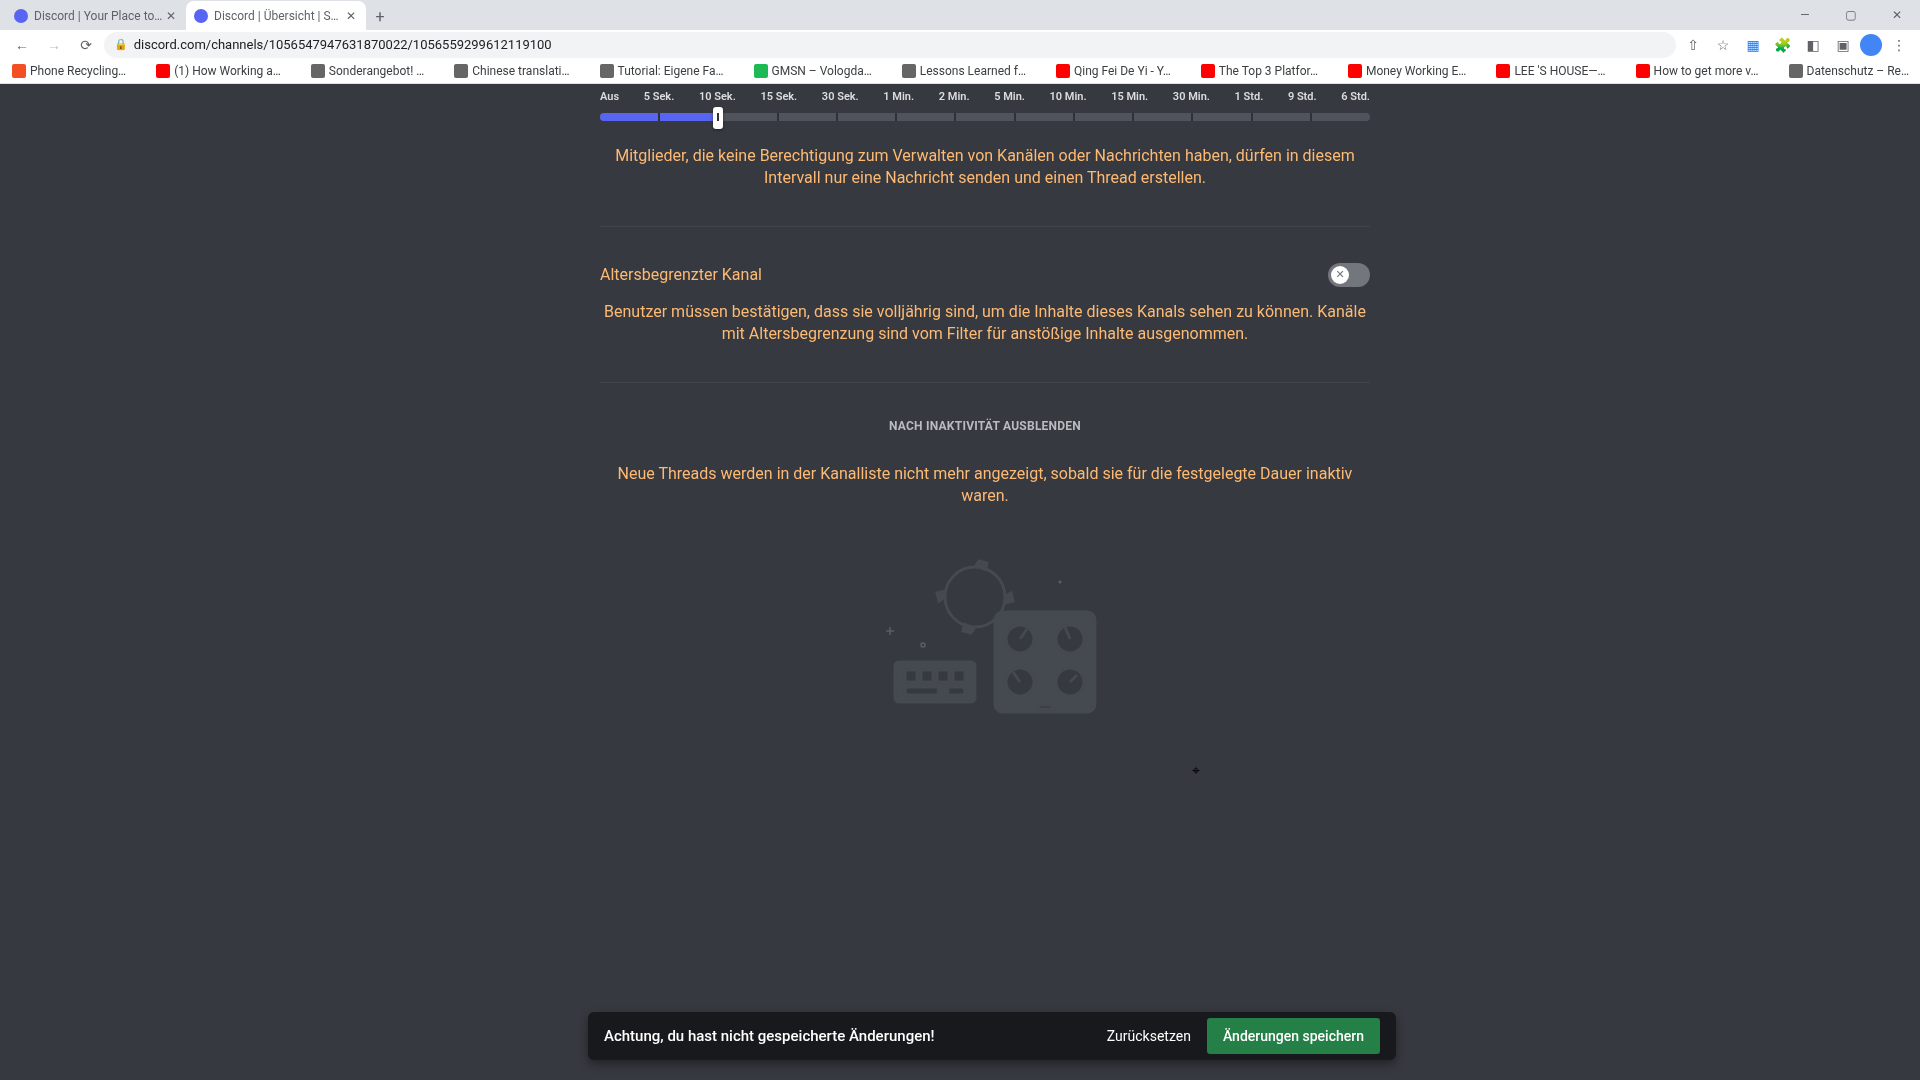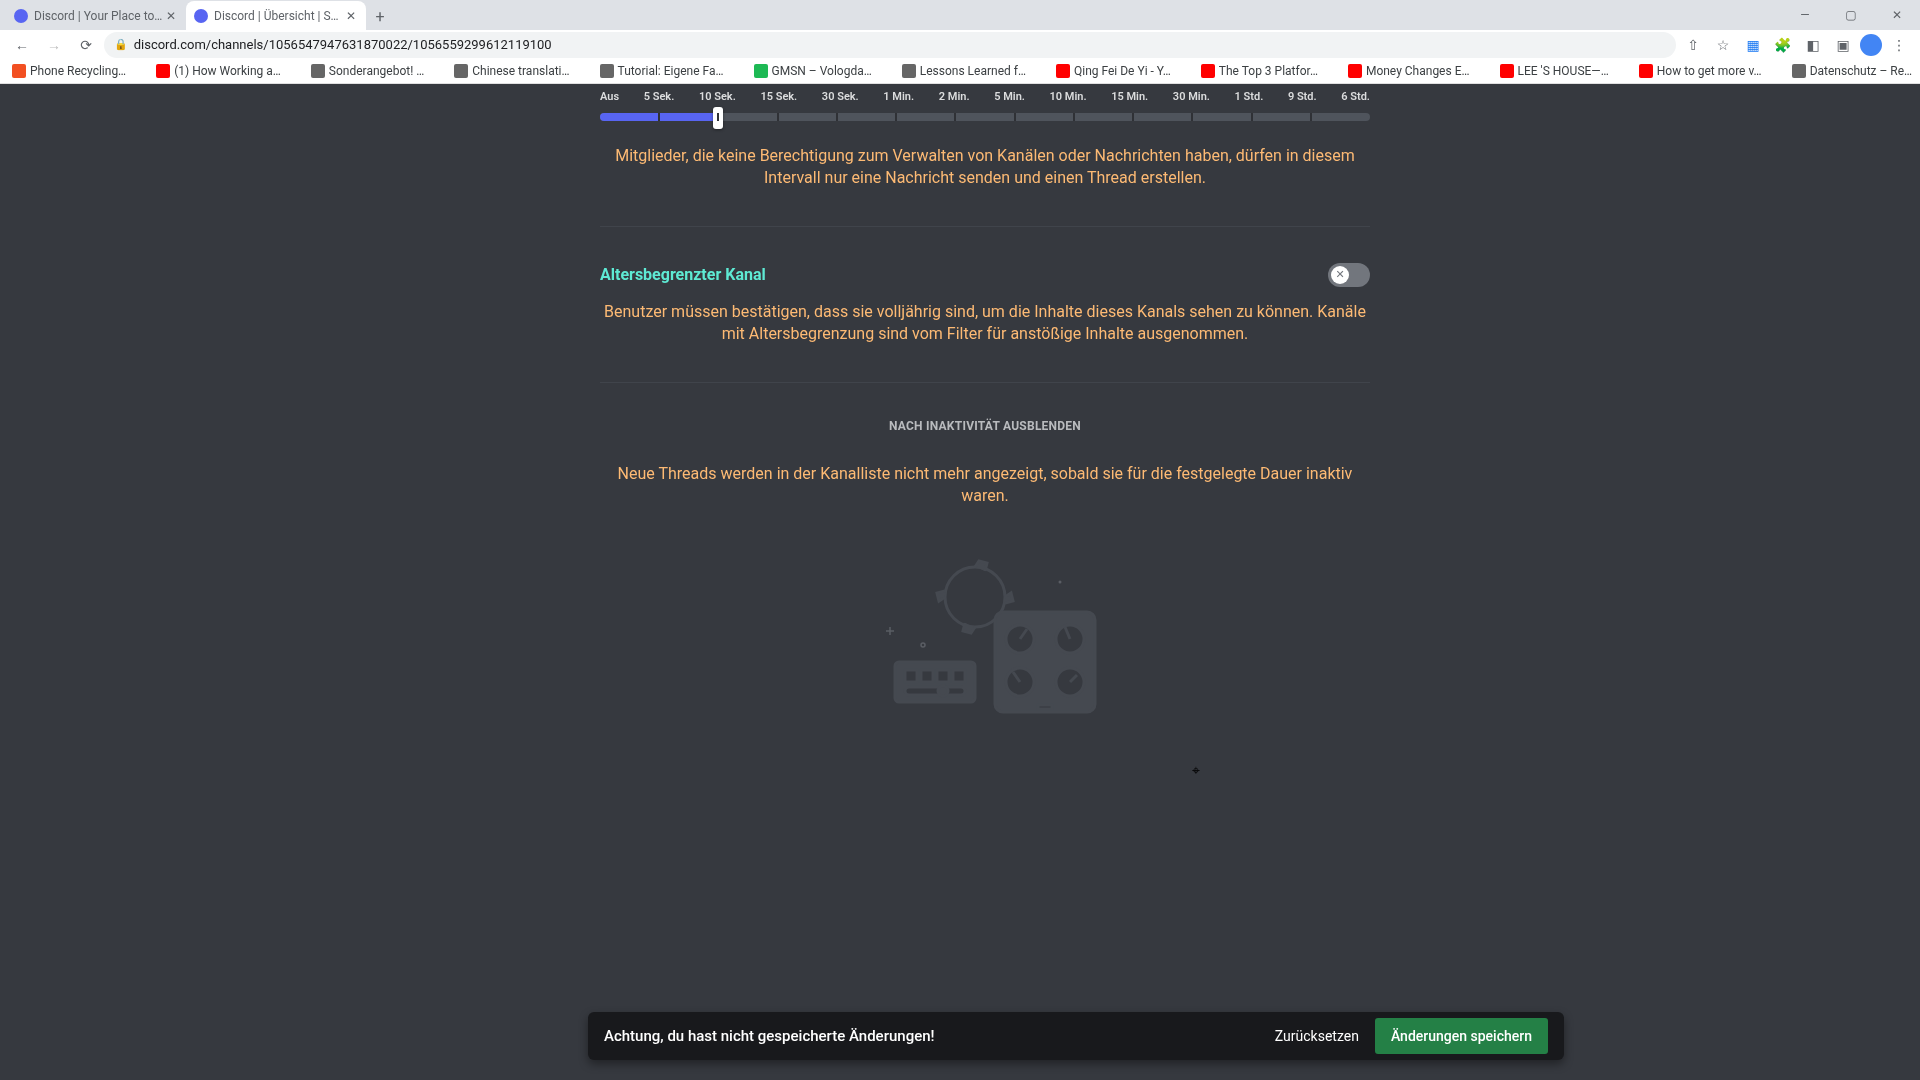--- a/index.html
+++ b/index.html
@@ -38,33 +38,33 @@
   .slider-labels { display: flex; justify-content: space-between; font-size: 11px; font-weight: 600; color: #dcddde; margin-top: 6px; }
   .slider-track { position: relative; height: 8px; background: #4f545c; border-radius: 4px; margin-top: 10px; }
   .slider-fill { position: absolute; left: 0; top: 0; bottom: 0; background: #5865f2; border-radius: 4px; }
   .slider-thumb { position: absolute; top: -6px; width: 10px; height: 22px; background: #fff; border-radius: 3px; transform: translateX(-50%); box-shadow: 0 1px 3px rgba(0,0,0,0.4); }
   .slider-tick { position: absolute; top: 0; width: 2px; height: 8px; background: #2f3136; transform: translateX(-1px); }
 
   .desc { font-size: 16px; color: #fdba74; line-height: 1.4; margin-top: 24px; }
   .divider { height: 1px; background: #40444b; margin: 36px 0; }
 
   .section-row { display: flex; align-items: center; justify-content: space-between; }
-  .section-title { font-size: 16px; font-weight: 700; color: #5eead4; }
+  .section-title { font-size: 16px; font-weight: 400; color: #fdba74; }
 
   .toggle { width: 42px; height: 24px; border-radius: 12px; background: #72767d; position: relative; cursor: pointer; }
   .toggle-knob { width: 18px; height: 18px; background: #fff; border-radius: 50%; position: absolute; top: 3px; left: 3px; display: flex; align-items: center; justify-content: center; font-size: 11px; color: #72767d; }
 
   .label-upper { font-size: 12px; font-weight: 700; color: #b9bbbe; letter-spacing: 0.02em; text-transform: uppercase; margin-bottom: 10px; }
   .select-box { height: 42px; background: #202225; border-radius: 4px; display: flex; align-items: center; justify-content: space-between; padding: 0 12px; font-size: 15px; color: #dcddde; cursor: pointer; }
   .chev-down { font-size: 12px; color: #b9bbbe; }
 
   .illustration { display: flex; justify-content: center; margin-top: 50px; opacity: 0.6; }
 
   
-  .unsaved-bar { position: absolute; left: 588px; width: 976px; bottom: 20px; background: #18191c; border-radius: 6px; height: 48px; display: flex; align-items: center; padding: 0 16px; box-shadow: 0 4px 10px rgba(0,0,0,0.4); }
+  .unsaved-bar { position: absolute; left: 588px; width: 808px; bottom: 20px; background: #18191c; border-radius: 6px; height: 48px; display: flex; align-items: center; padding: 0 16px; box-shadow: 0 4px 10px rgba(0,0,0,0.4); }
   .unsaved-text { flex: 1; font-size: 15px; color: #fff; font-weight: 500; }
   .btn-reset { background: transparent; border: none; color: #fff; font-size: 14px; padding: 8px 16px; cursor: pointer; }
   .btn-save { background: #248046; border: none; color: #fff; font-size: 14px; padding: 10px 16px; border-radius: 3px; cursor: pointer; font-weight: 500; }
 
   .cursor { position: absolute; font-size: 14px; color: #000; }
 </style>
 </head>
 <body>
 
 <div class="browser-top">
@@ -137,21 +137,21 @@
       <div class="bm">
         <div class="bm-icon" style="background: rgb(255, 0, 0);"></div>
         <span>Qing Fei De Yi - Y…</span>
       </div>
       <div class="bm">
         <div class="bm-icon" style="background: rgb(255, 0, 0);"></div>
         <span>The Top 3 Platfor…</span>
       </div>
       <div class="bm">
         <div class="bm-icon" style="background: rgb(255, 0, 0);"></div>
-        <span>Money Changes E…</span>
+        <span>Money Working E…</span>
       </div>
       <div class="bm">
         <div class="bm-icon" style="background: rgb(255, 0, 0);"></div>
         <span>LEE 'S HOUSE—…</span>
       </div>
       <div class="bm">
         <div class="bm-icon" style="background: rgb(255, 0, 0);"></div>
         <span>How to get more v…</span>
       </div>
       <div class="bm">

